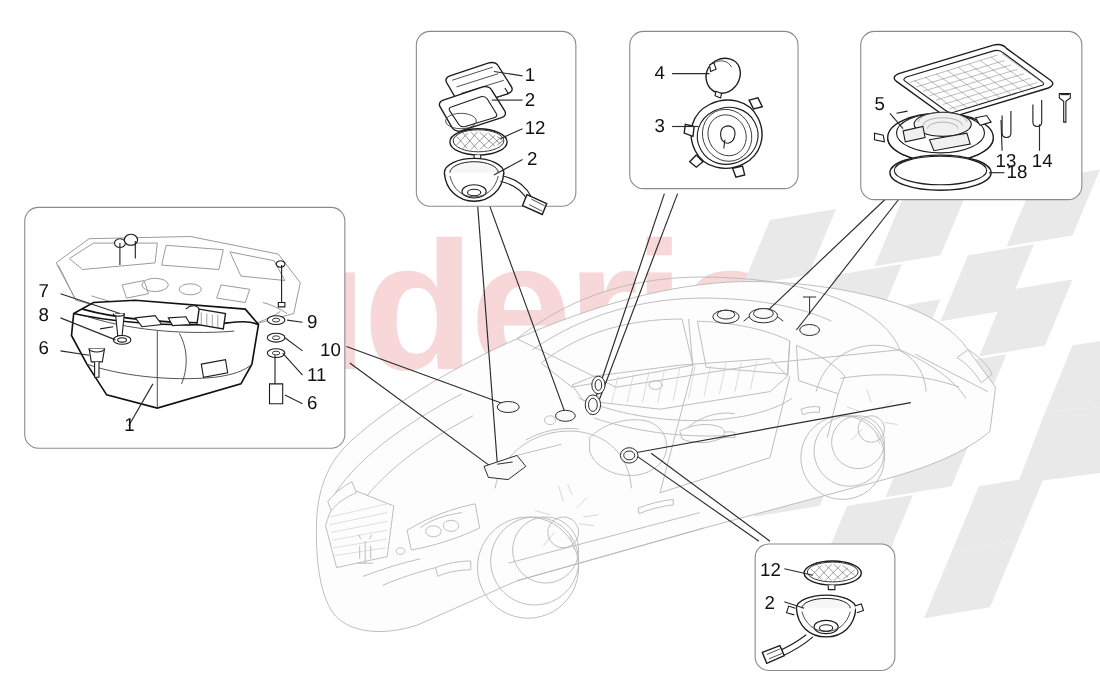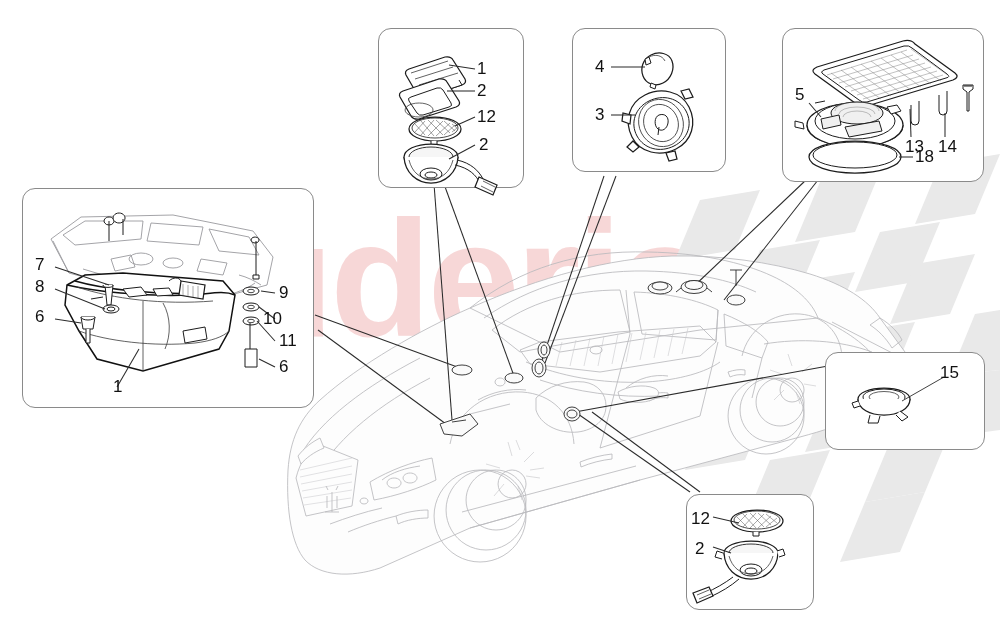--- a/index.html
+++ b/index.html
@@ -477,40 +477,25 @@
         <path d="M252 130 L236 118"></path>
         <path d="M252 152 L234 132"></path>
         <path d="M252 178 L236 170"></path>
       </g>
     </svg>
     <div class="lbl" style="left:12px;top:66px;">7</div>
     <div class="lbl" style="left:12px;top:88px;">8</div>
     <div class="lbl" style="left:12px;top:118px;">6</div>
     <div class="lbl" style="left:90px;top:188px;">1</div>
     <div class="lbl" style="left:256px;top:94px;">9</div>
-    <div class="lbl" style="left:240px;top:120px;">10</div>
+    <div class="lbl" style="left:268px;top:120px;">10</div>
     <div class="lbl" style="left:256px;top:142px;">11</div>
     <div class="lbl" style="left:256px;top:168px;">6</div>
   </div>
 
-  <div class="callout" style="left:825px;top:352px;width:158px;height:96px;">
-    <svg width="158" height="96" viewBox="0 0 158 96">
-      <g>
-        <ellipse class="prt" cx="58" cy="46" rx="26" ry="11"></ellipse>
-        <ellipse class="prt2" cx="58" cy="44" rx="21" ry="8"></ellipse>
-        <ellipse class="prtl" cx="58" cy="44" rx="15" ry="5.5"></ellipse>
-        <path class="prt" d="M32 46 C32 56 44 62 58 62 C72 62 84 56 84 46"></path>
-        <path class="prt2" d="M44 62 L42 70 L52 70 L54 63"></path>
-        <path class="prt2" d="M74 58 L82 64 L76 68 L70 62"></path>
-        <path class="prt2" d="M32 48 L26 50 L28 55 L34 53"></path>
-      </g>
-      <path class="ln" style="stroke-width:0.9" d="M118 24 L76 48"></path>
-    </svg>
-    <div class="lbl" style="left:114px;top:10px;">15</div>
-  </div>
 
   <div class="callout" style="left:686px;top:494px;width:126px;height:114px;">
     <svg width="126" height="114" viewBox="0 0 126 114">
 
       <g>
         <ellipse class="prt" cx="70" cy="26" rx="26" ry="11"></ellipse>
         <ellipse cx="70" cy="25" rx="23" ry="9" fill="#ffffff" stroke="#1c1c1c" stroke-width="0.8"></ellipse>
         <g stroke="#555" stroke-width="0.5" fill="none">
           <path d="M50 22 L60 32 M56 19 L69 33 M63 18 L77 32 M71 18 L84 30 M79 19 L90 28"></path>
           <path d="M50 29 L60 19 M56 32 L69 18 M63 33 L77 19 M71 33 L84 21 M79 32 L90 23"></path>

